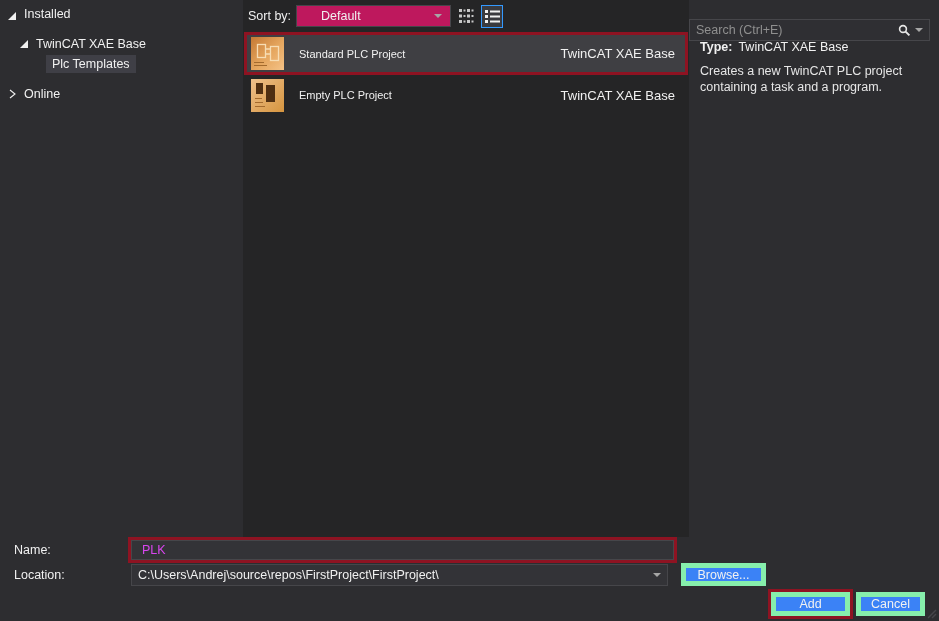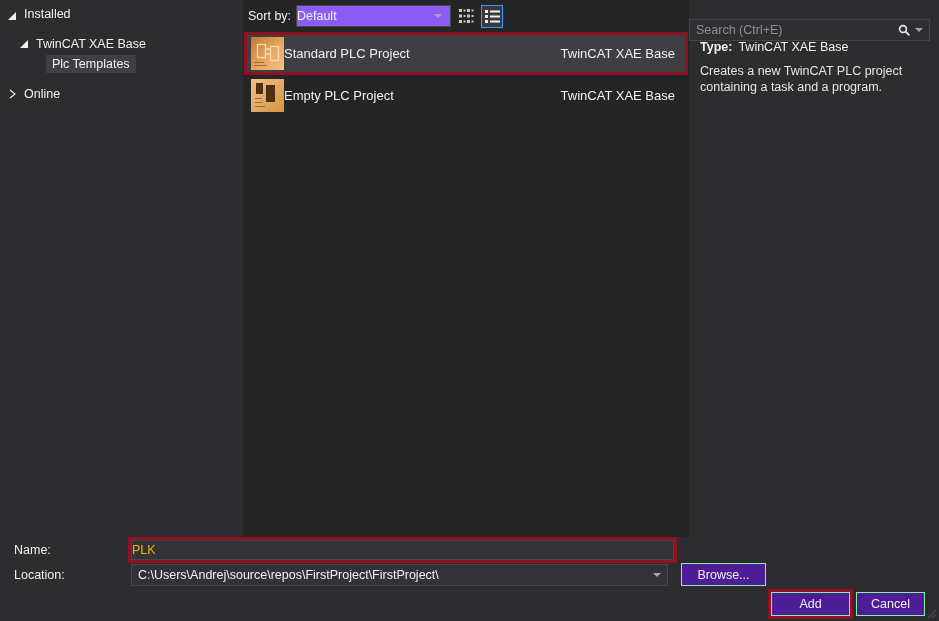--- a/index.html
+++ b/index.html
@@ -20,65 +20,65 @@
   .tree-item svg { flex:0 0 auto; }
   .ti-installed { left:8px;  top:7px;align-items:flex-end; }
   .ti-twincat   { left:20px; top:37px; }
   .ti-plc       { left:46px; top:55px; background:#3f3f46; padding:2px 6px; }
   .ti-online    { left:8px;  top:87px; }
 
   
   .toolbar { position:absolute; left:0; top:0; width:100%; height:32px; }
   .sort-label { position:absolute; left:5px; top:9px; }
   .sort-select { position:absolute; left:53px; top:5px; width:155px; height:22px;
-    background:#8b5cf6; border:1px solid #46464a; display:flex; align-items:center;
-    padding:0 0; cursor:default; }
+    background:#be185d; border:1px solid #46464a; display:flex; align-items:center;
+    padding:0 24px; cursor:default; }
   .sort-select .caret { position:absolute; right:8px; }
   .caret { width:0; height:0; border-left:4px solid transparent; border-right:4px solid transparent;
     border-top:4px solid #a6a6a6; }
   .view-btn { position:absolute; top:5px; width:22px; height:23px; display:flex;
     align-items:center; justify-content:center; background:transparent; border:1px solid transparent; }
   .view-btn.small { left:213px; }
   .view-btn.list  { left:238px; border:1px solid #3399ff; background:#3a3a3e; }
 
   
   .row-annotation { position:absolute; left:1px; top:32px; width:444px; height:43px;
     border:3px solid #8e1322; }
   .tpl-row { display:flex; align-items:center; height:100%; background:#3f3f43; padding:0 10px 0 4px; }
   .tpl-row2 { position:absolute; left:4px; top:77px; width:438px; height:36px;
     display:flex; align-items:center; padding:0 10px 0 4px; }
   .tpl-icon { width:33px; height:33px; flex:0 0 auto; }
-  .tpl-name { font-size:13px; }
+  .tpl-name { margin-left:15px; font-size:11px; }
   .tpl-platform { margin-left:auto; font-size:13px; }
 
   
   .search-box { position:absolute; left:0; top:19px; width:241px; height:22px;
     background:#2f2f33; border:1px solid #46464a; display:flex; align-items:center; }
   .search-box input { flex:1; background:transparent; border:none; outline:none;
     color:#f1f1f1; font:12.5px "Liberation Sans", sans-serif; padding:0 6px; min-width:0; }
   .search-box input::placeholder { color:#8f8f8f; }
   .search-icons { display:flex; align-items:center; gap:4px; padding-right:6px; }
   .type-row { position:absolute; left:11px; top:40px; font-size:12.5px; }
   .type-label { font-weight:bold; margin-right:6px;text-align:center; }
   .tpl-desc { position:absolute; left:11px; top:63px; width:222px; line-height:16px; color:#e6e6e6; }
 
   
   .fld-label { position:absolute; left:14px;text-align:center; }
   .lbl-name { top:6px; }
   .lbl-location { top:31px; }
   .name-annotation { position:absolute; left:128px; top:0px; width:549px; height:26px;
     border:3px solid #8e1322; background:#333337; }
   .name-annotation input { width:100%; height:100%; background:#333337; border:1px solid #46464a;
-    color:#eab308; font:12.5px "Liberation Sans", sans-serif; padding:0 0; outline:none; }
+    color:#d946ef; font:12.5px "Liberation Sans", sans-serif; padding:0 10px; outline:none; }
   .location-combo { position:absolute; left:131px; top:27px; width:537px; height:22px;
     background:#333337; border:1px solid #46464a; display:flex; align-items:center; }
   .location-combo input { flex:1; background:transparent; border:none; outline:none;
     color:#f1f1f1; font:12.5px "Liberation Sans", sans-serif; padding:0 6px; min-width:0; }
   .combo-caret { padding:0 6px; display:flex; align-items:center; }
-  .btn { background:#4c1d95; border:1px solid #86efac; color:#f1f1f1;
+  .btn { background:#3b82f6; border:5px solid #86efac; color:#f1f1f1;
     font:12.5px "Liberation Sans", sans-serif; display:flex; align-items:center;
     justify-content:center; cursor:default; }
   .btn-browse { position:absolute; left:681px; top:26px; width:85px; height:23px; }
   .add-annotation { position:absolute; left:768px; top:52px; width:85px; height:30px;
     border:3px solid #8e1322; }
   .btn-add { width:100%; height:100%; }
   .btn-cancel { position:absolute; left:856px; top:55px; width:69px; height:24px; }
   .resize-grip { position:absolute; right:2px; bottom:2px; }
 </style>
 </head>

